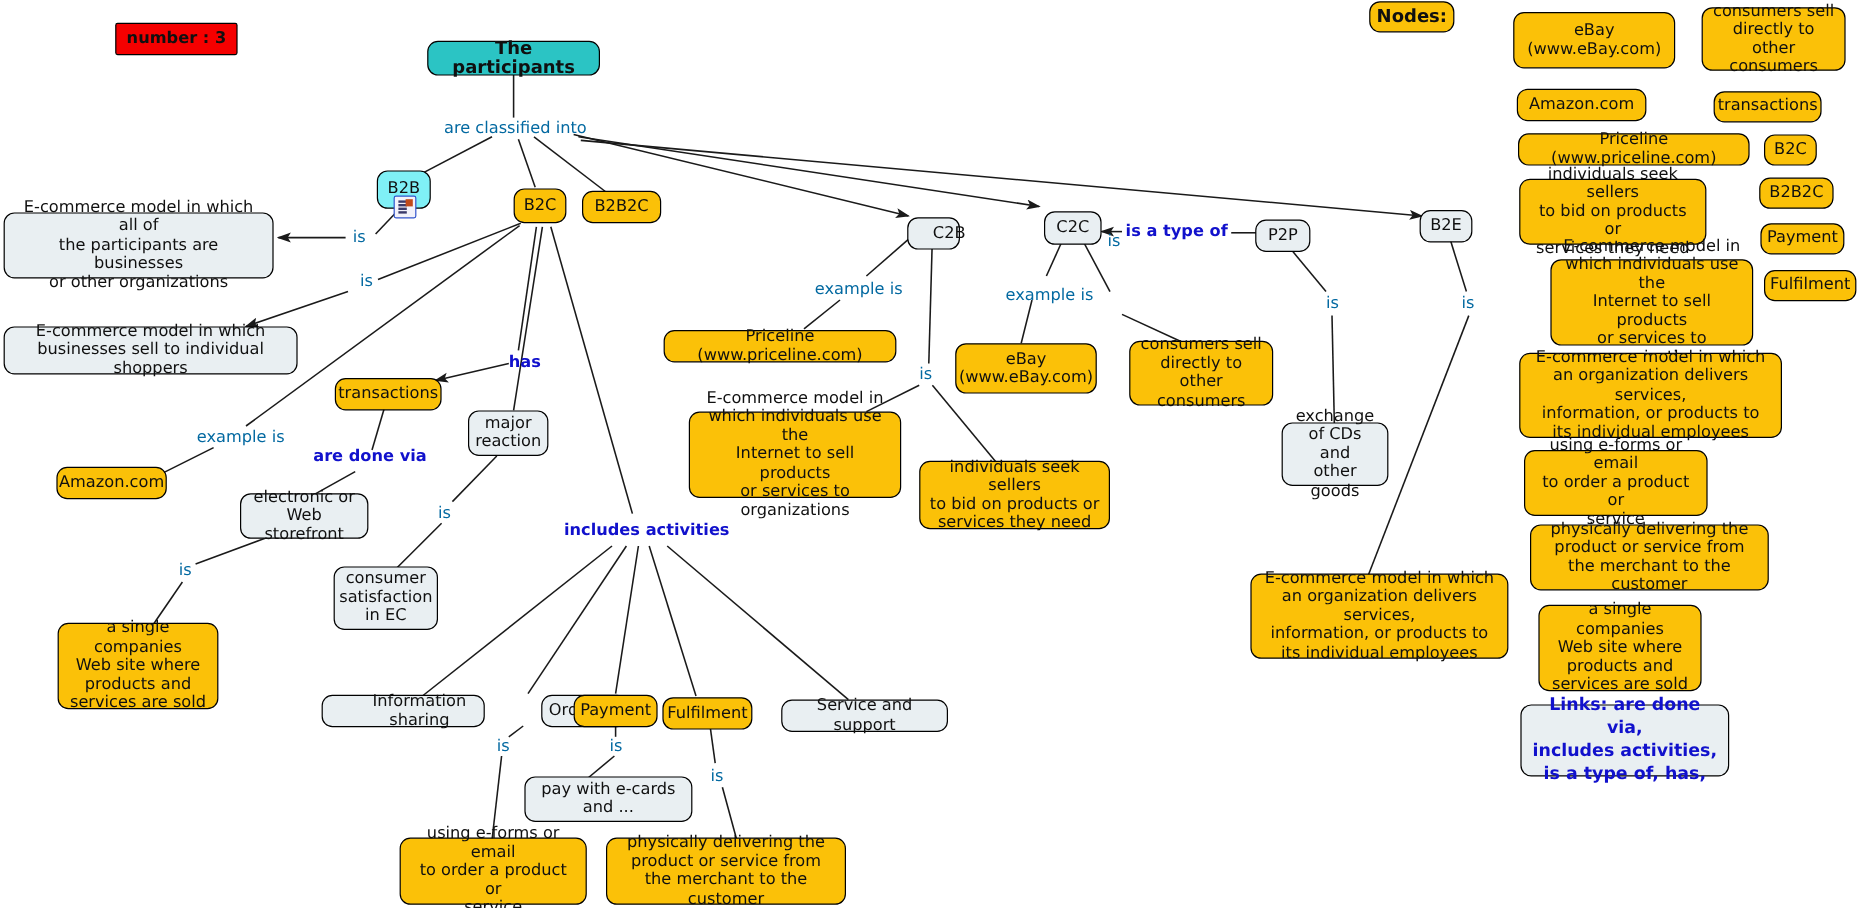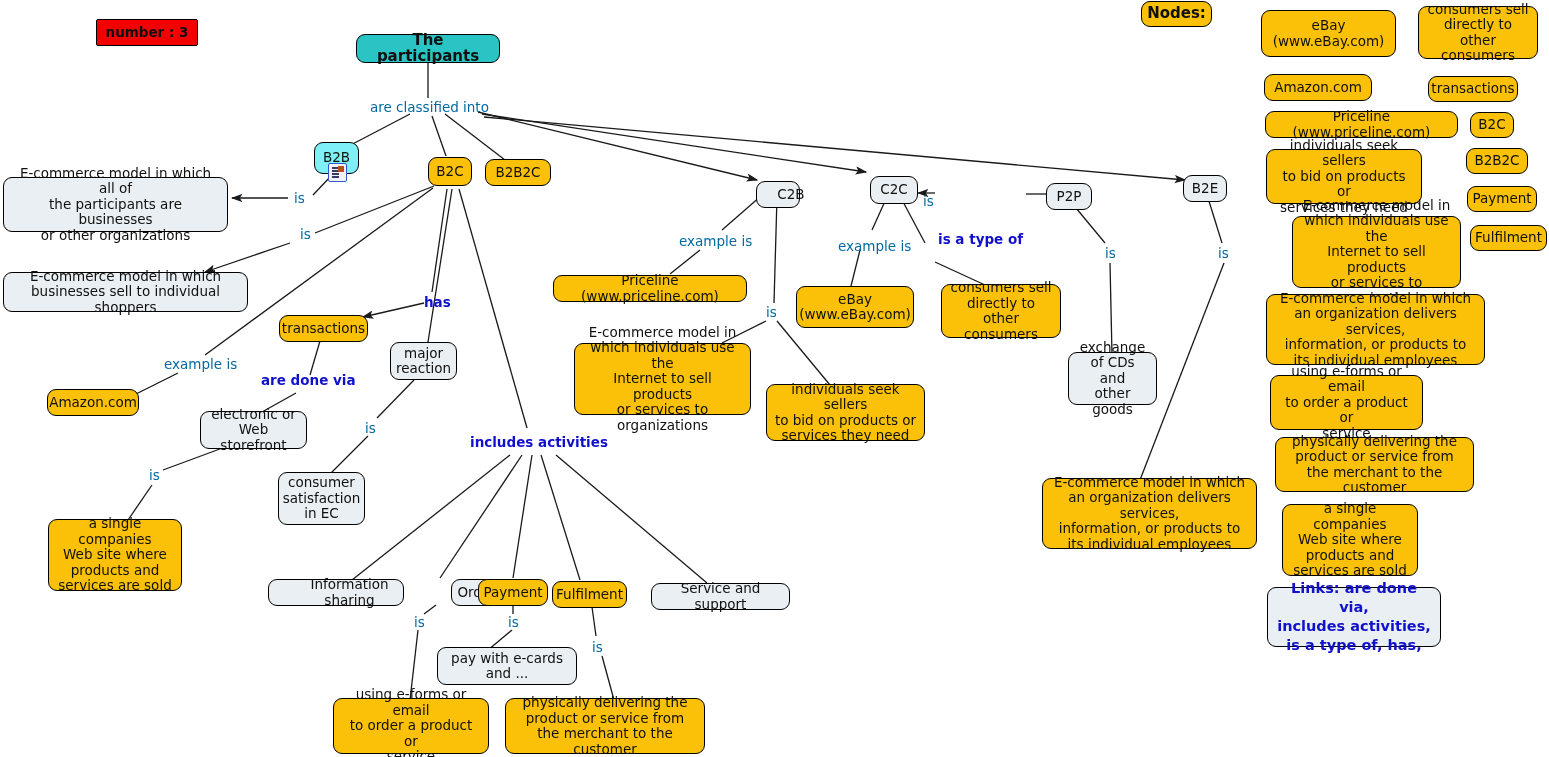--- a/index.html
+++ b/index.html
@@ -204,21 +204,21 @@
   <span class="edgelabel" style="left:149px;top:467px;">is</span>
   <span class="edgelabel" style="left:365px;top:420px;">is</span>
   <span class="edgelabel blue" style="left:470px;top:434px;">includes activities</span>
   <span class="edgelabel" style="left:414px;top:614px;">is</span>
   <span class="edgelabel" style="left:508px;top:614px;">is</span>
   <span class="edgelabel" style="left:592px;top:639px;">is</span>
   <span class="edgelabel" style="left:679px;top:233px;">example is</span>
   <span class="edgelabel" style="left:766px;top:304px;">is</span>
   <span class="edgelabel" style="left:838px;top:238px;">example is</span>
   <span class="edgelabel" style="left:923px;top:193px;">is</span>
-  <span class="edgelabel blue" style="left:938px;top:185px;margin-top:46px;">is a type of</span>
+  <span class="edgelabel blue" style="left:938px;top:185px;">is a type of</span>
   <span class="edgelabel" style="left:1105px;top:245px;">is</span>
   <span class="edgelabel" style="left:1218px;top:245px;">is</span>
 
   <div class="node n-gold" style="left:1141px;top:1px;width:71px;height:26px;font-weight:bold;font-size:15px;">Nodes:</div>
 
   <div class="node n-gold" style="left:1261px;top:10px;width:135px;height:47px;">eBay
 (www.eBay.com)</div>
   <div class="node n-gold" style="left:1418px;top:6px;width:120px;height:53px;">consumers sell
 directly to other
 consumers</div>

